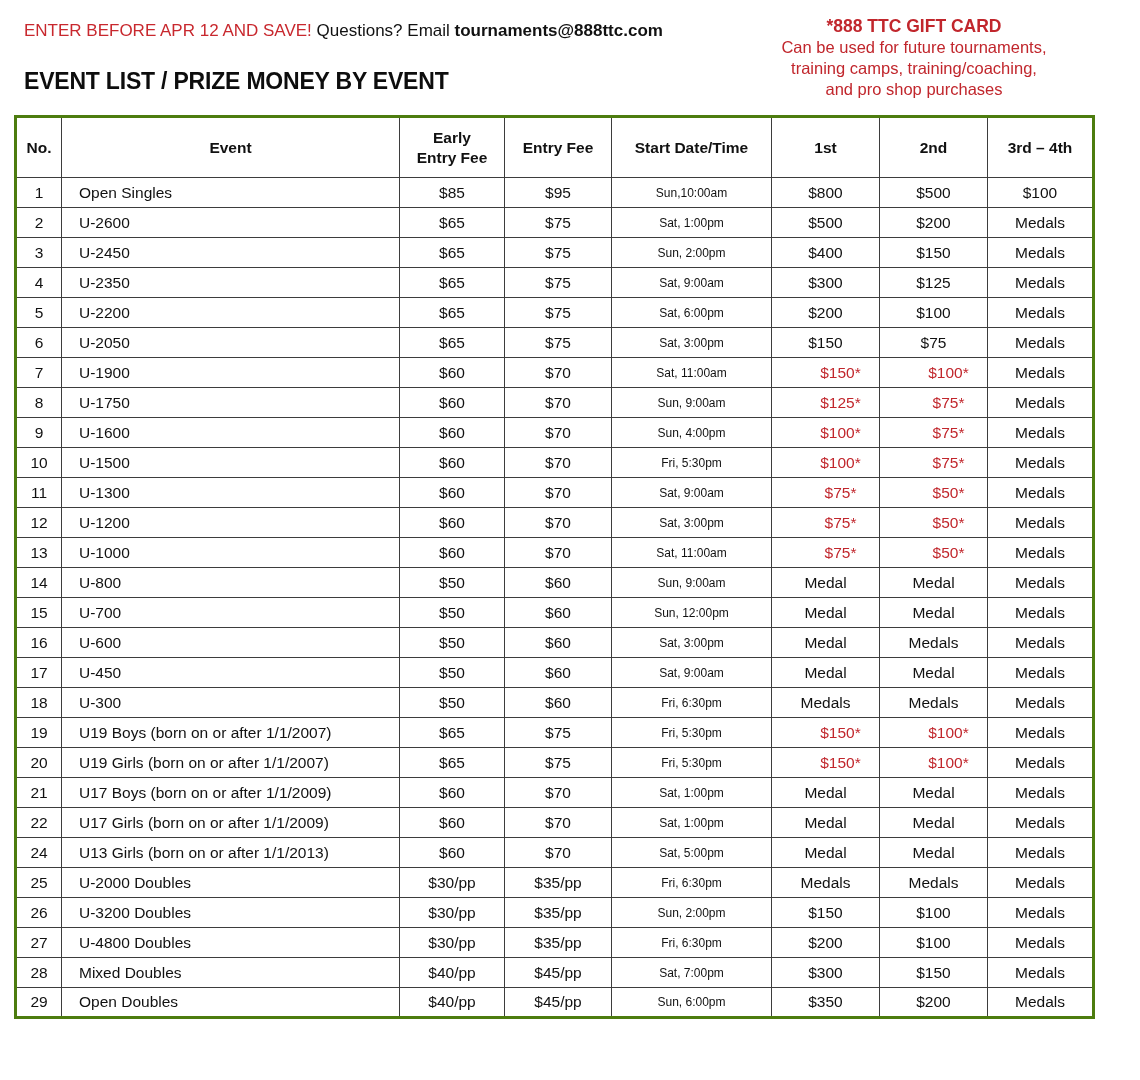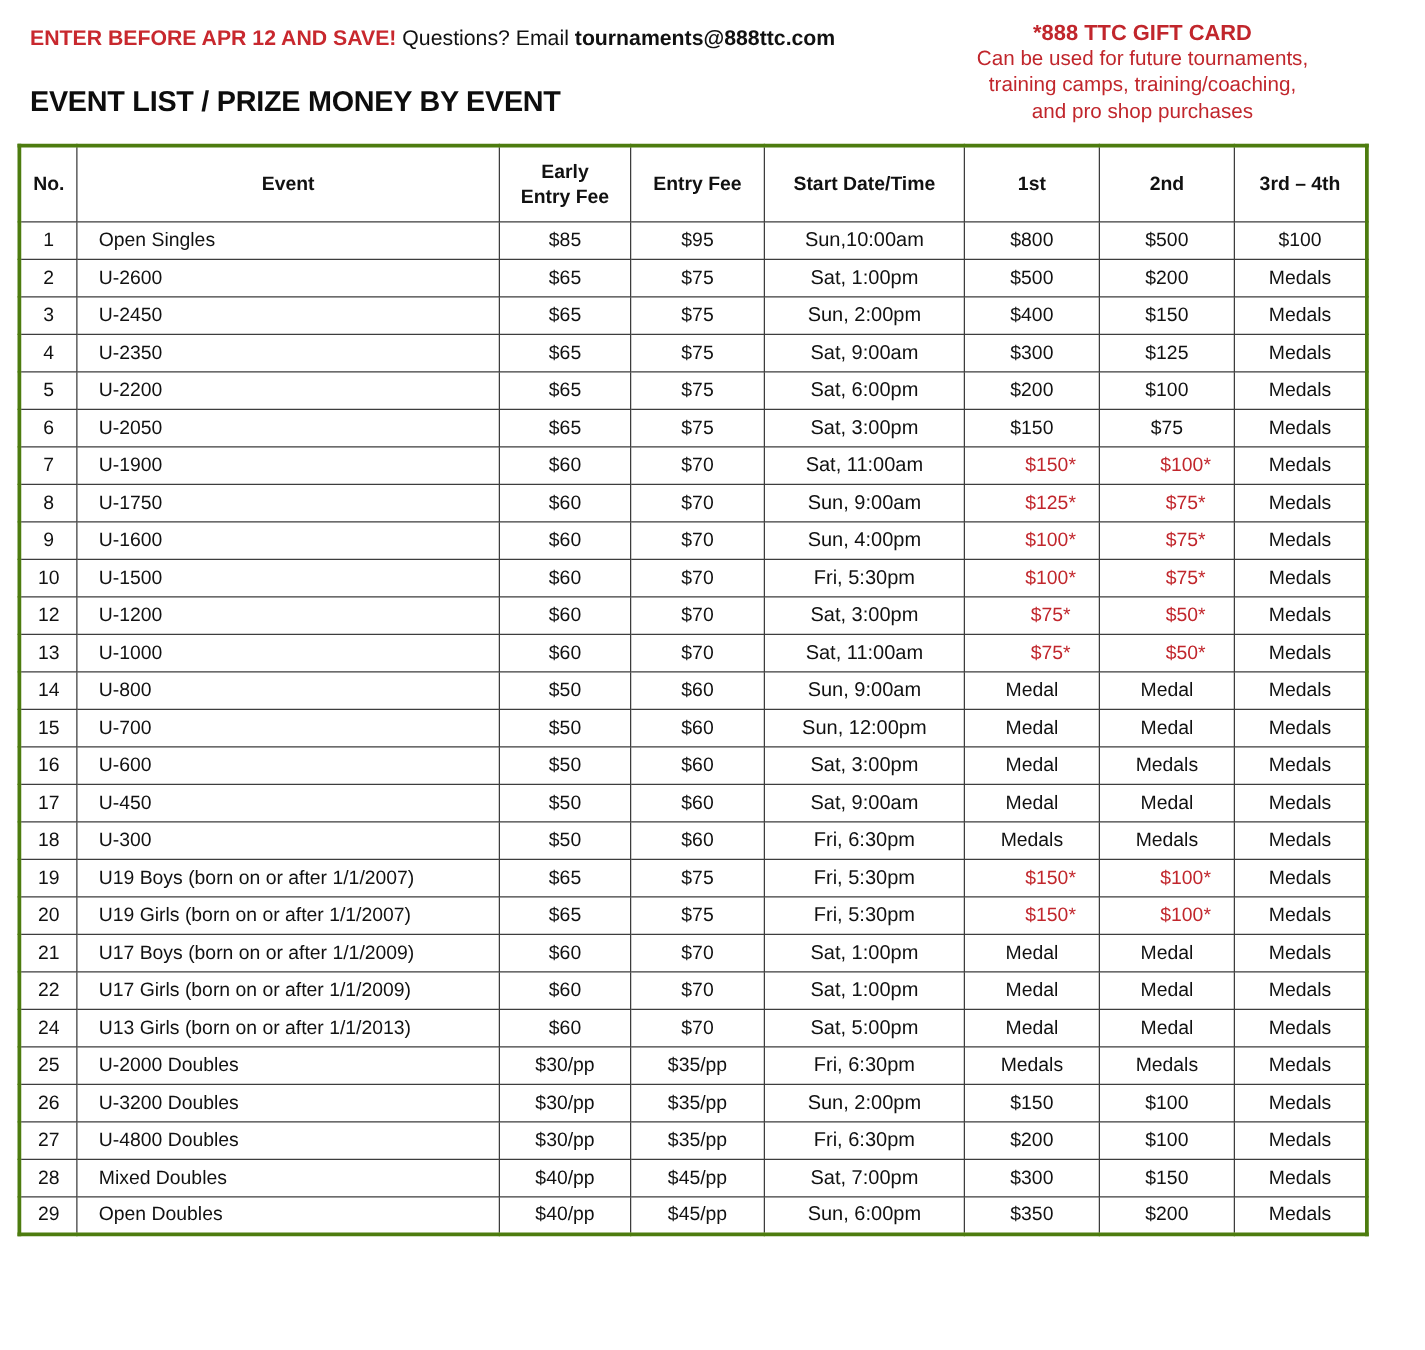--- a/index.html
+++ b/index.html
@@ -10,21 +10,21 @@
     color: #111111;
     overflow: hidden;
     position: relative;
   }
 
   .banner {
     position: absolute; left: 24px; top: 20px;
     font-size: 17px; line-height: 22px;
     white-space: nowrap;
   }
-  .banner .deadline { color: var(--banner-red); font-weight: 700; }
+  .banner .deadline { color: var(--banner-red); font-weight: 400; }
   .banner .email { font-weight: 700; }
 
   .page-title {
     position: absolute; left: 24px; top: 68px;
     margin: 0;
     font-size: 23px; font-weight: 700;
     letter-spacing: -0.2px;
     color: #0d0d0d;
     white-space: nowrap;
   }
@@ -56,21 +56,21 @@
   .prize-table tbody tr { height: 30px; }
   .prize-table th {
     font-weight: 700;
     white-space: pre-line;
     line-height: 1.25;
   }
   .prize-table td.ev {
     text-align: left;
     padding-left: 17px;
   }
-  .prize-table td.dt { font-size: 16px; }
+  .prize-table td.dt { font-size: 12px; }
   .prize-table td.red { color: var(--red); padding-left: 32px; }
 </style>
 </head>
 <body>
 
 <div class="banner">
   <span class="deadline">ENTER BEFORE APR 12 AND SAVE!</span>
   <span>Questions? Email</span>
   <span class="email">tournaments@888ttc.com</span>
 </div>
@@ -203,20 +203,30 @@
     <td>10</td>
     <td class="ev">U-1500</td>
     <td>$60</td>
     <td>$70</td>
     <td class="dt">Fri, 5:30pm</td>
     <td class="red">$100*</td>
     <td class="red">$75*</td>
     <td>Medals</td>
   </tr>
       <tr>
+    <td>11</td>
+    <td class="ev">U-1300</td>
+    <td>$60</td>
+    <td>$70</td>
+    <td class="dt">Sat, 9:00am</td>
+    <td class="red">$75*</td>
+    <td class="red">$50*</td>
+    <td>Medals</td>
+  </tr>
+      <tr>
     <td>12</td>
     <td class="ev">U-1200</td>
     <td>$60</td>
     <td>$70</td>
     <td class="dt">Sat, 3:00pm</td>
     <td class="red">$75*</td>
     <td class="red">$50*</td>
     <td>Medals</td>
   </tr>
       <tr>

